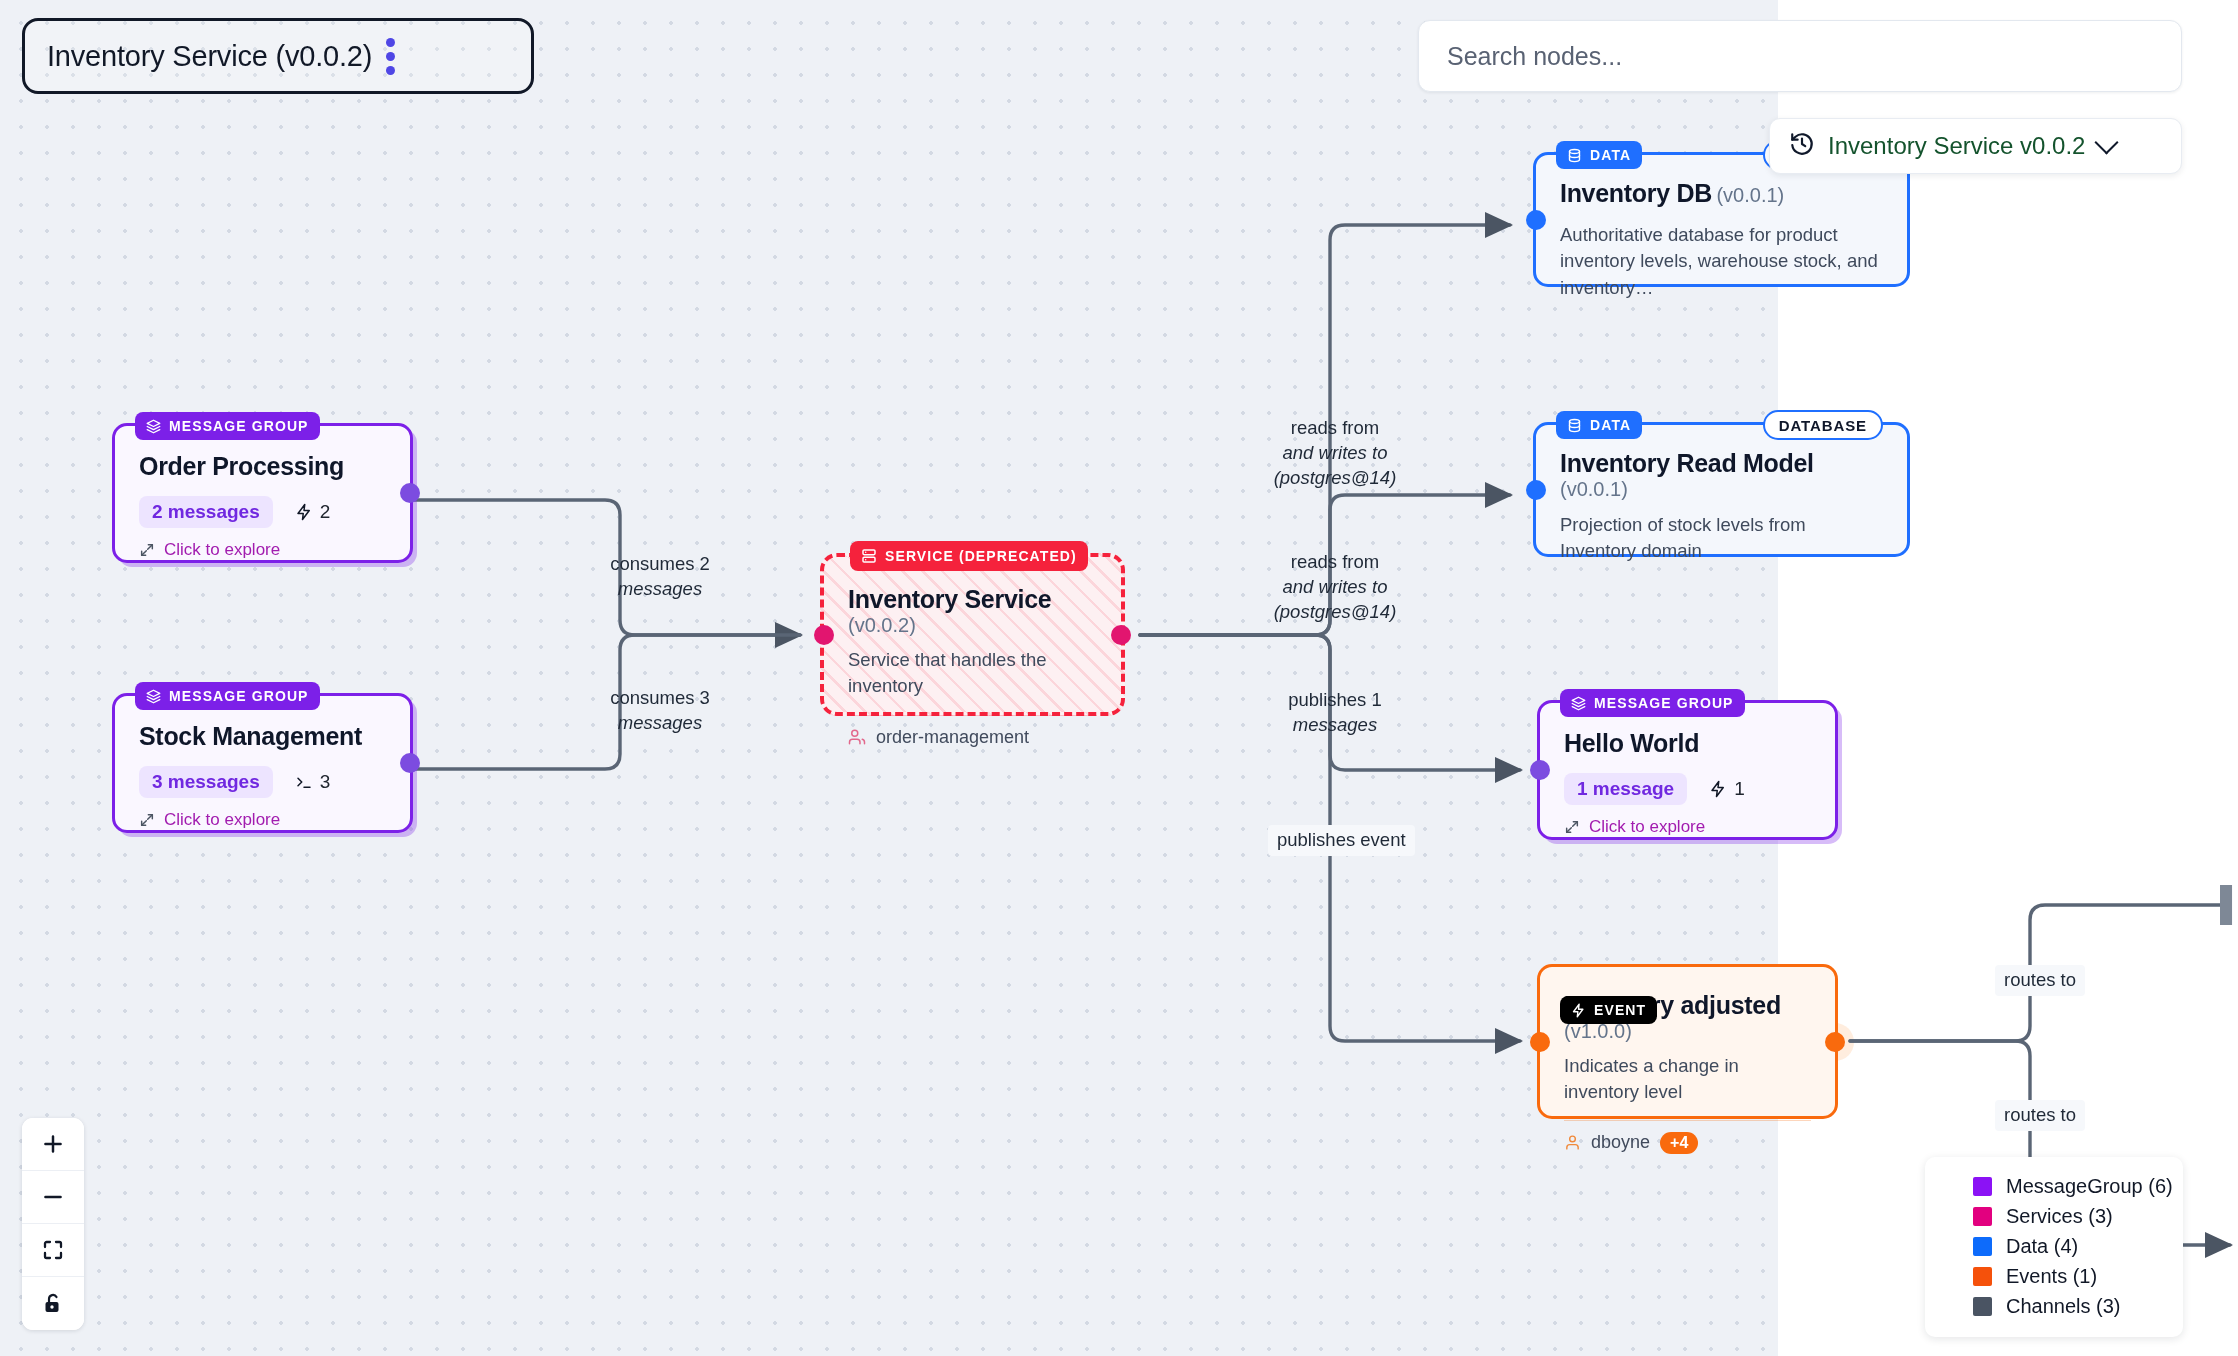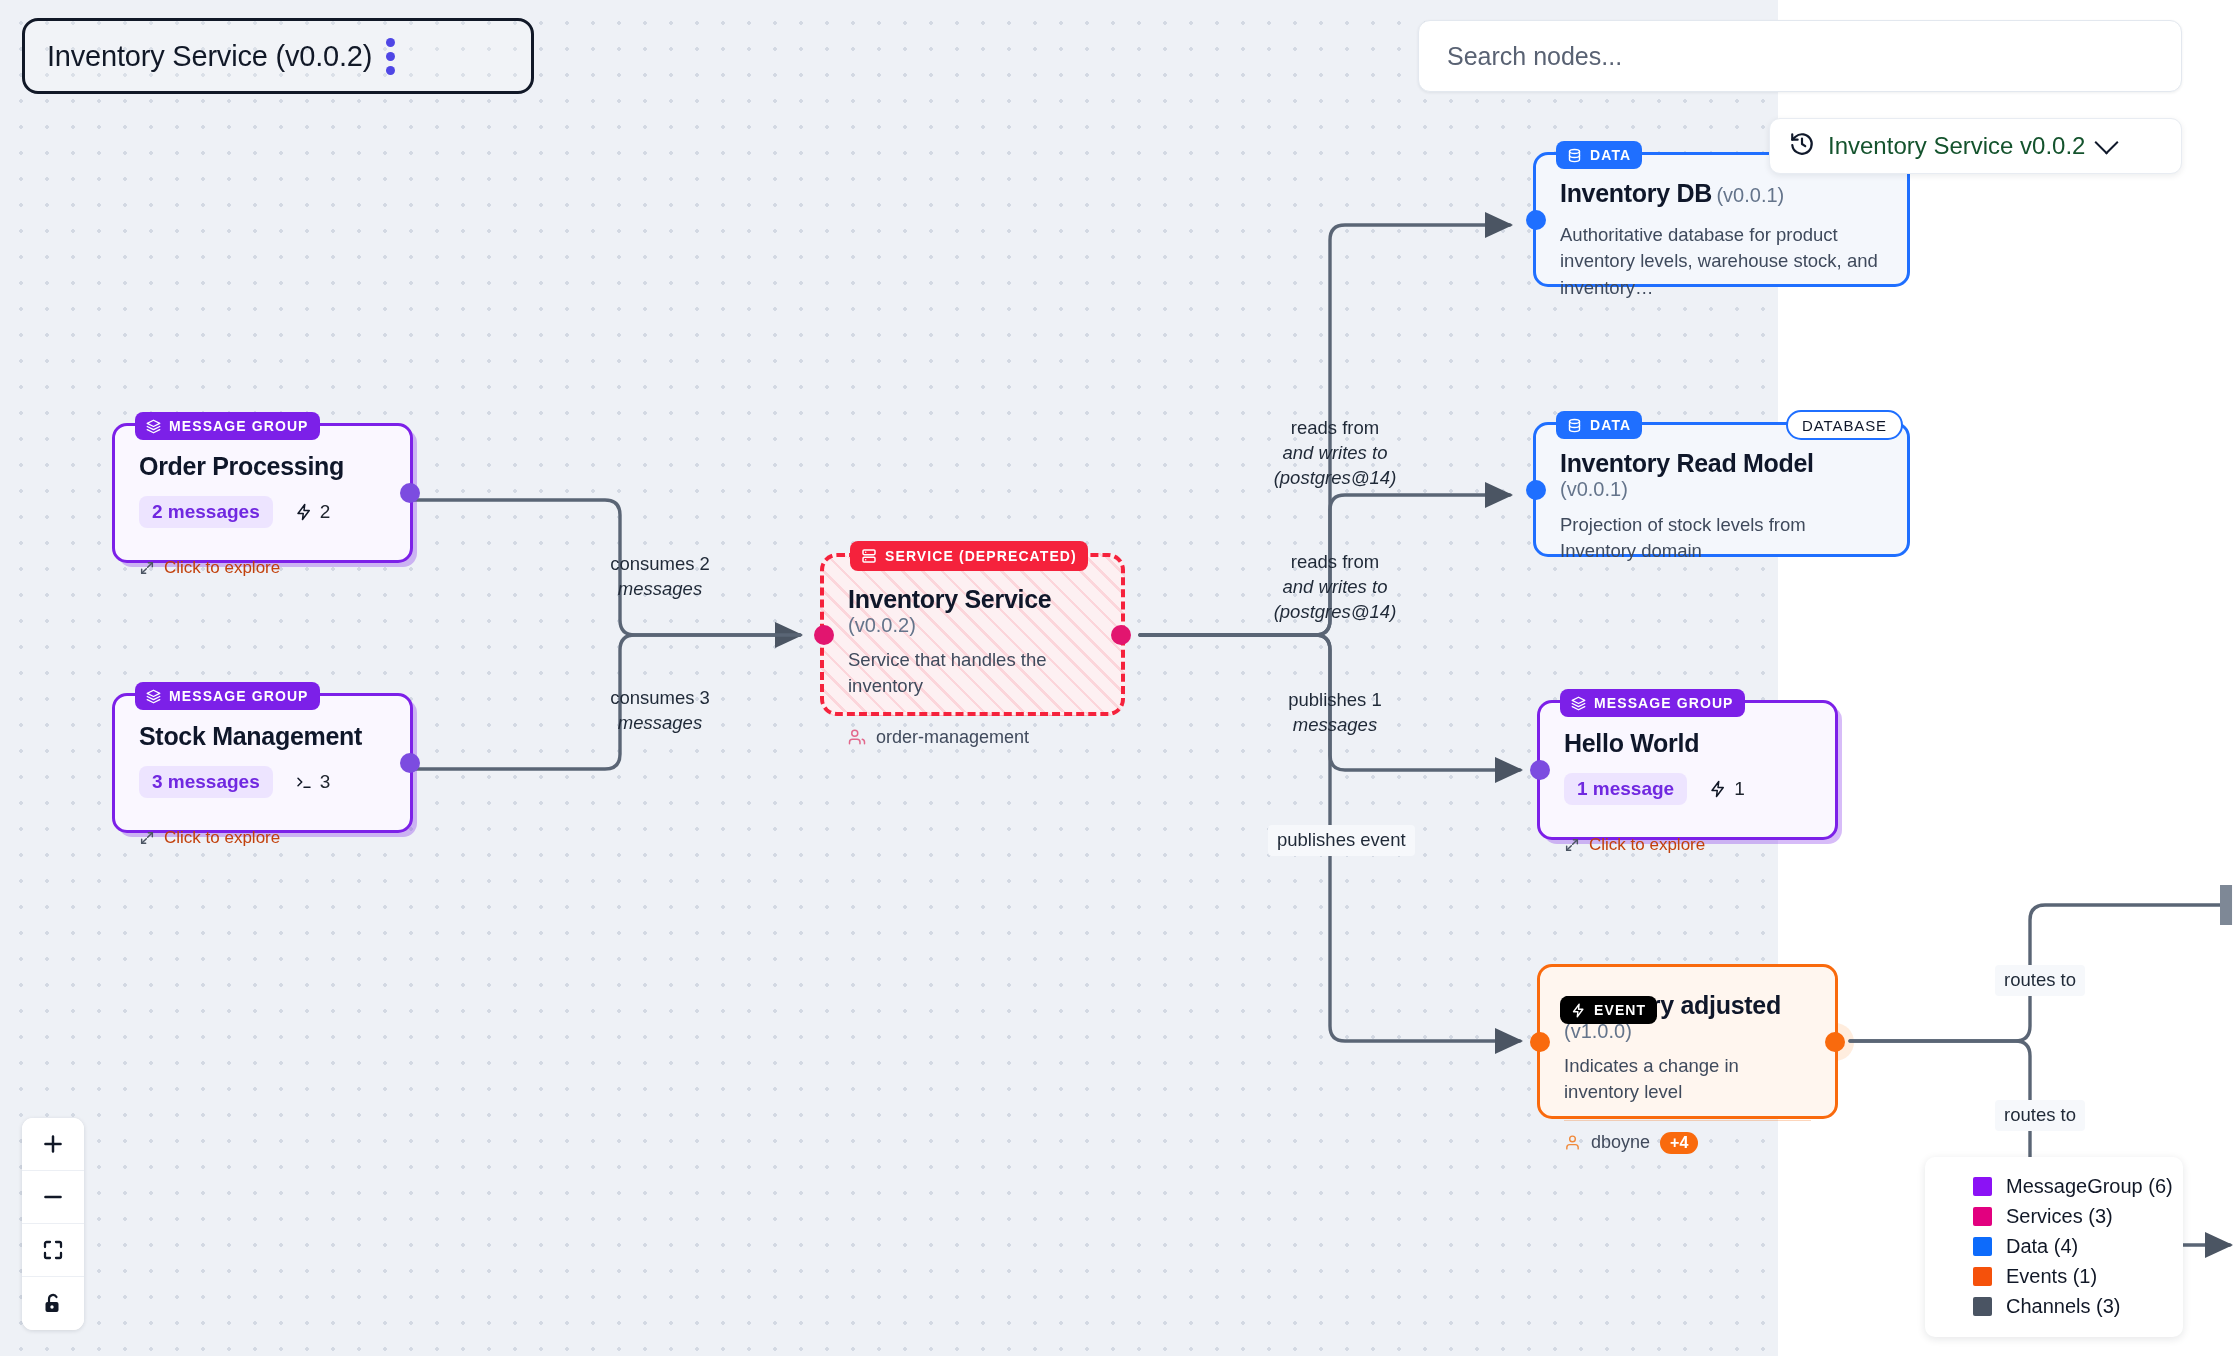--- a/index.html
+++ b/index.html
@@ -68,29 +68,29 @@
   .node .nver { font-size:20px; font-weight:400; color:#64748b; }
   .node .ndesc { font-size:18.5px; color:#3f4a5c; line-height:1.42; }
   .node .nbody { padding:26px 24px 18px 24px; }
 
   
   .mg { background:#faf7ff; border:3px solid #7c20e8; box-shadow:5px 5px 0 -1px rgba(124,32,232,0.30); }
   .mg .badge { background:#7c20e8; }
   .pillrow { display:flex; align-items:center; gap:22px; margin-top:15px; }
   .mpill { background:#ede4ff; color:#7028e0; font-size:19px; font-weight:600; padding:5px 13px; border-radius:8px; }
   .cnt { display:flex; align-items:center; gap:7px; font-size:19px; color:#20262f; }
-  .explore { display:flex; align-items:center; gap:9px; margin-top:30px; font-size:17px; color:#c2410c; }
+  .explore { display:flex; align-items:center; gap:9px; margin-top:12px; font-size:17px; color:#a21caf; }
 
   
   .dn { background:#f4f7fc; border:3px solid #1f6fff; }
   .dn .badge { background:#1f6fff; }
   .dbpill {
-    position:absolute; top:-15px; right:4px; height:30px; background:#fff;
+    position:absolute; top:-15px; right:24px; height:30px; background:#fff;
     border:2px solid #1f6fff; border-radius:16px; display:flex; align-items:center;
-    padding:0 14px; font-size:15px; font-weight:400; letter-spacing:0.9px; color:#0f172a;
+    padding:0 14px; font-size:15px; font-weight:700; letter-spacing:0.9px; color:#0f172a;
   }
 
   
   .sv {
     border:4px dashed #f5223c; border-radius:17px;
     background-color:#fdf0f2;
     background-image: repeating-linear-gradient(45deg,
         rgba(245,34,60,0.13) 0px, rgba(245,34,60,0.13) 2.5px,
         transparent 2.5px, transparent 14px);
   }

